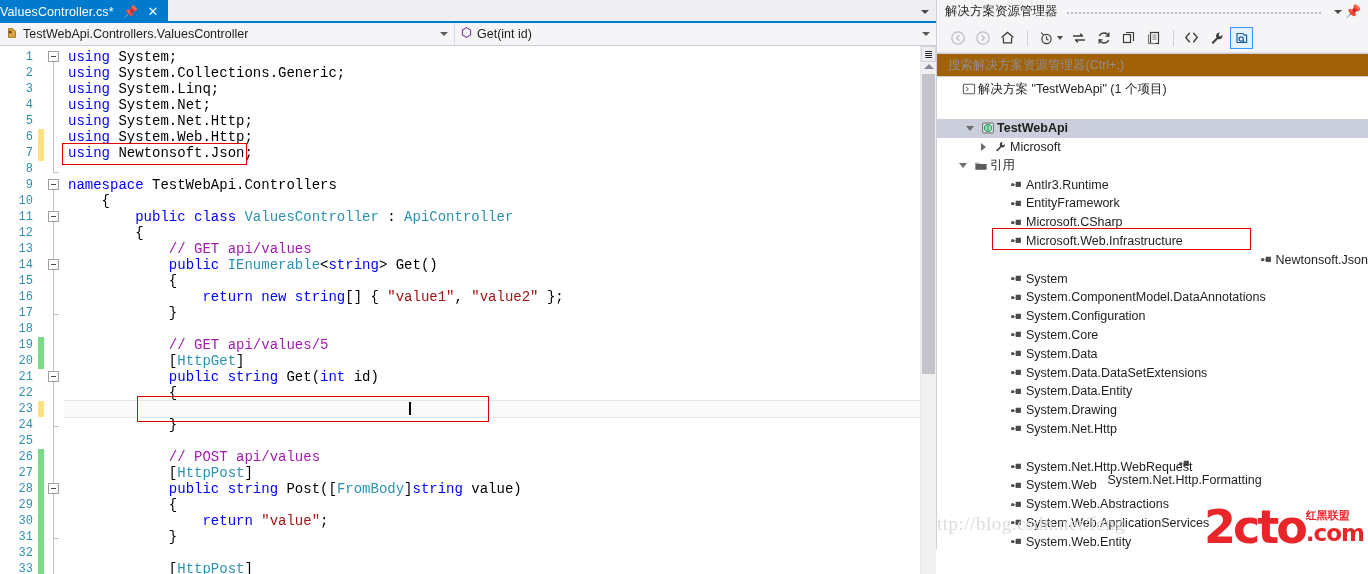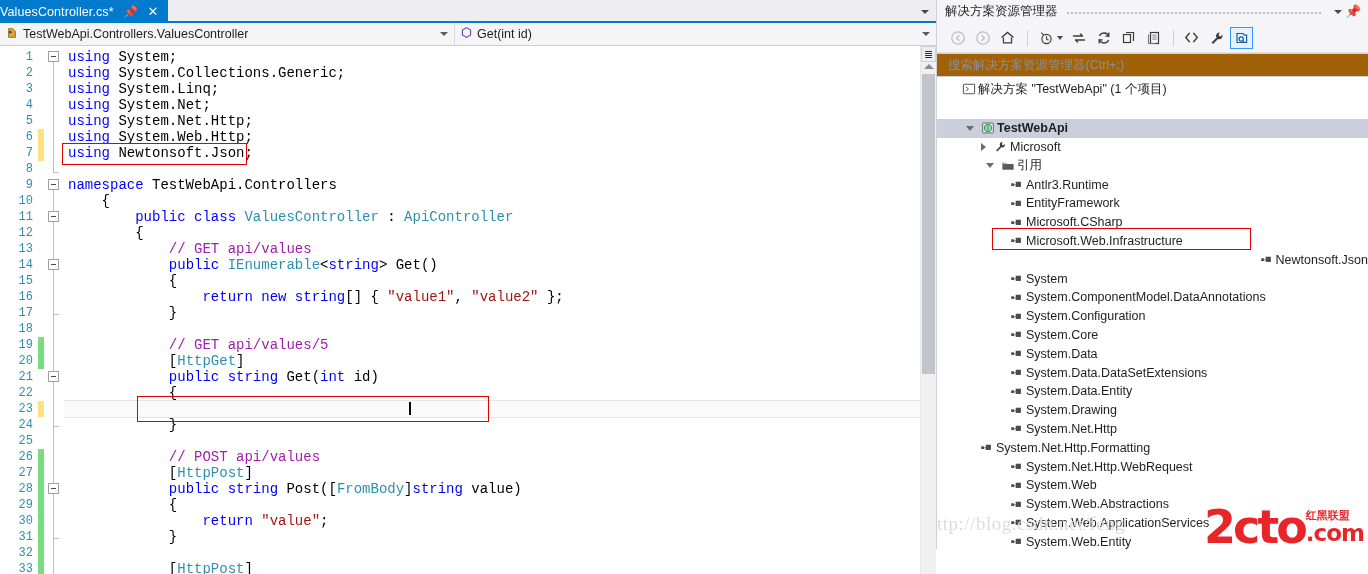--- a/index.html
+++ b/index.html
@@ -426,21 +426,21 @@
           <span class="exp">
             <span class="tri closed"></span>
           </span>
           <span class="ticon">
             <svg width="13" height="13" viewBox="0 0 16 16">
               <path d="M10.6 2.6a3.2 3.2 0 0 0-3 5l-5 5 1.4 1.4 5-5a3.2 3.2 0 0 0 4.2-4.2l-2 2-1.6-1.6z" fill="#3c3c3c"></path>
             </svg>
           </span>
           <span>Microsoft</span>
         </div>
-        <div class="tree-row" style="padding-left: 45px; text-align: center;">
+        <div class="tree-row" style="padding-left: 18px; text-align: center;">
           <span class="exp">
             <span class="tri open"></span>
           </span>
           <span class="ticon">
             <svg width="14" height="14" viewBox="0 0 16 16">
               <path d="M1.6 12.4V4.2h4l1.3 1.5h7.5v6.7z" fill="#5a5a5a"></path>
               <path d="M2.6 5.2h3.6" stroke="#fff" stroke-width=".8"></path>
             </svg>
           </span>
           <span>引用</span>
@@ -593,21 +593,21 @@
           <span class="exp"></span>
           <span class="ticon">
             <svg width="13" height="13" viewBox="0 0 16 16">
               <rect x="1.5" y="6.5" width="3.4" height="3.4" fill="#4a4a4a"></rect>
               <rect x="7" y="4.6" width="6.4" height="6.4" fill="#4a4a4a"></rect>
               <rect x="5" y="7.9" width="2" height="1" fill="#4a4a4a"></rect>
             </svg>
           </span>
           <span>System.Net.Http</span>
         </div>
-        <div class="tree-row" style="padding-left: 24px;">
+        <div class="tree-row" style="padding-left: 64px; flex-direction: column;">
           <span class="exp"></span>
           <span class="ticon">
             <svg width="13" height="13" viewBox="0 0 16 16">
               <rect x="1.5" y="6.5" width="3.4" height="3.4" fill="#4a4a4a"></rect>
               <rect x="7" y="4.6" width="6.4" height="6.4" fill="#4a4a4a"></rect>
               <rect x="5" y="7.9" width="2" height="1" fill="#4a4a4a"></rect>
             </svg>
           </span>
           <span>System.Net.Http.Formatting</span>
         </div>

